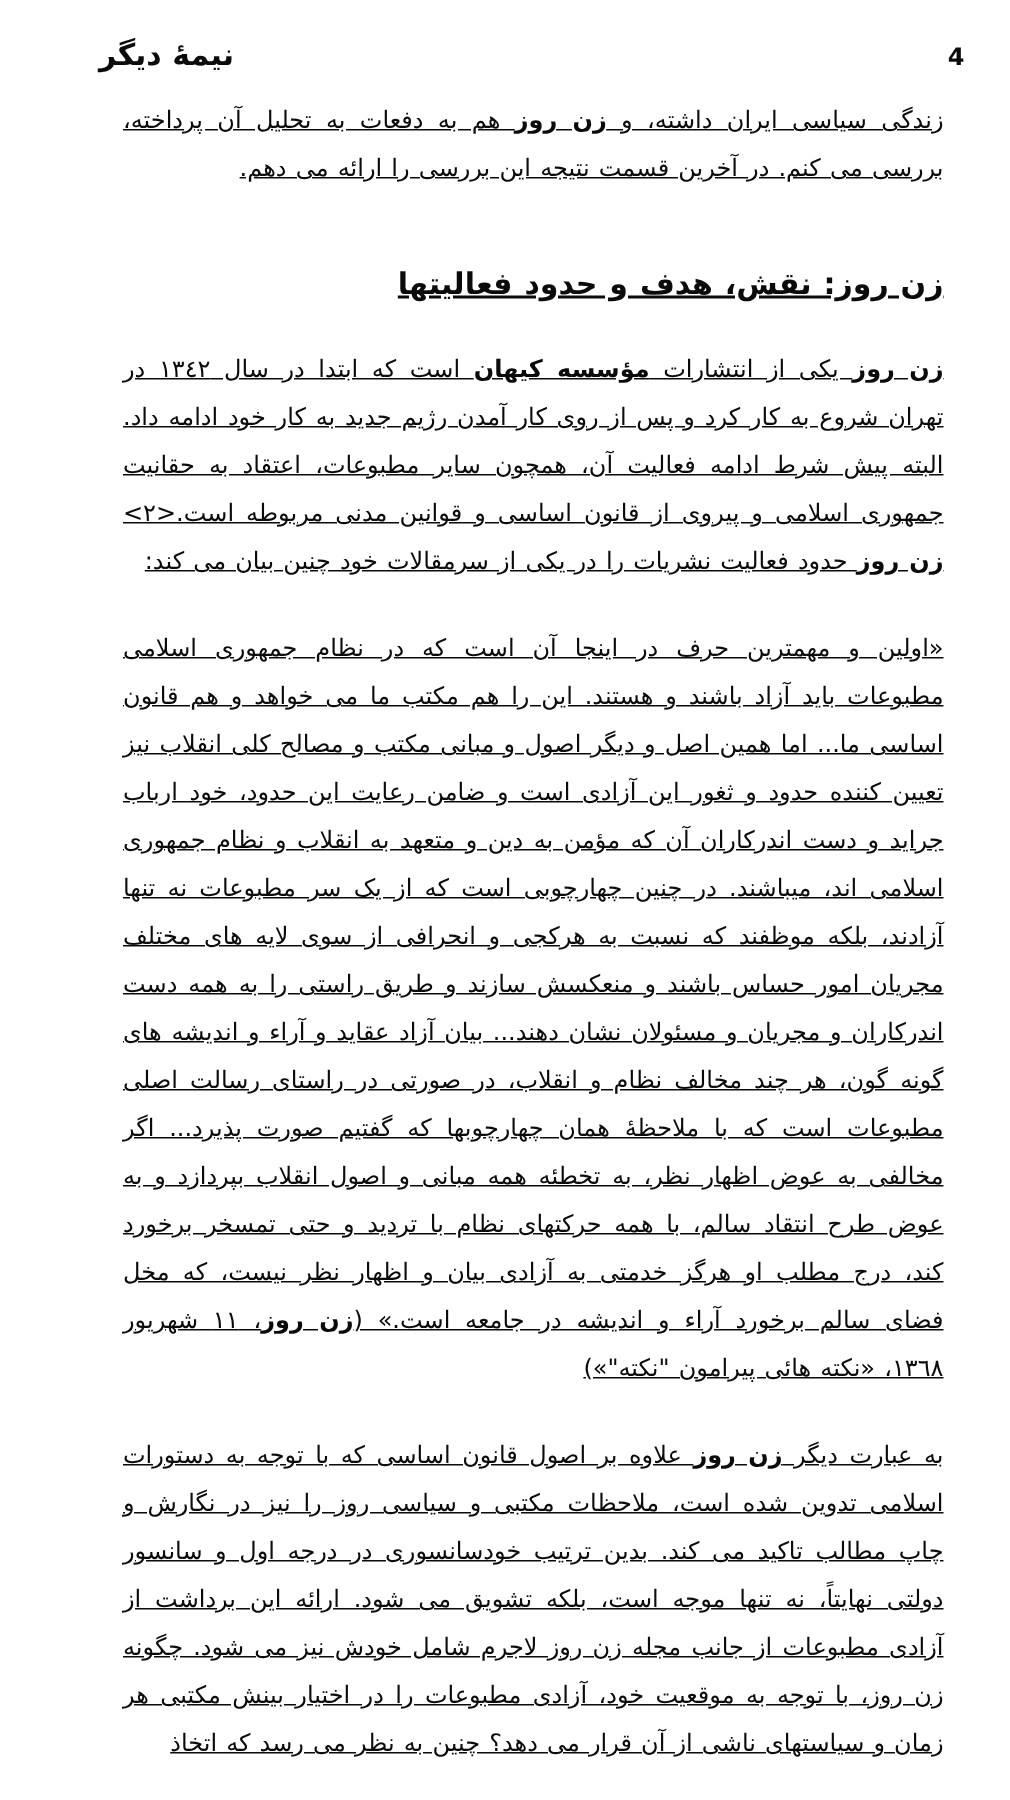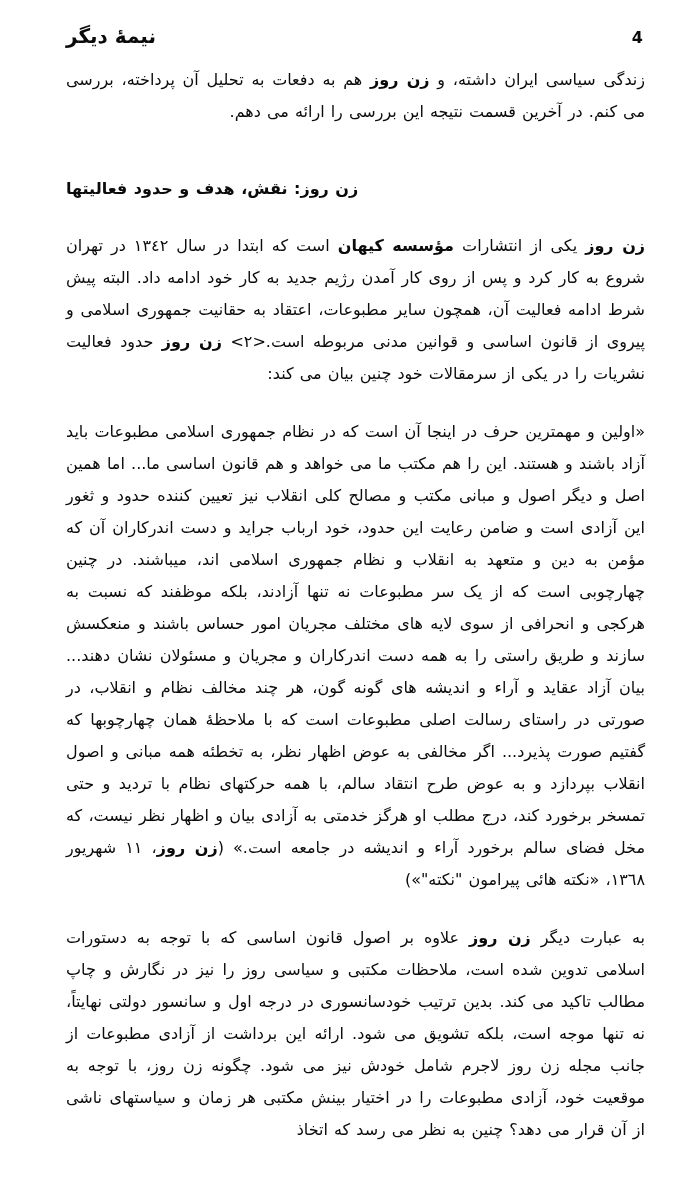--- a/index.html
+++ b/index.html
@@ -23,32 +23,33 @@
     font-size: 16px;
     font-weight: bold;
     letter-spacing: 2px;
   }
   .book-title {
     font-size: 20px;
     font-weight: bold;
   }
   .content { margin-top: 16px; }
   .para {
-    margin: 0;
+    margin: 16px;
     font-size: 16px;
     line-height: 32px;
     text-align: justify;
     word-spacing: 1px;
+    text-decoration: underline;
   }
   .para b { font-weight: bold; }
   .intro { margin-top: 12px; }
   .heading {
     margin-top: 46px;
-    text-align: left;
-    font-size: 16px;
+    text-align: right;
+    font-size: 20px;
     line-height: 30px;
   }
   .body-after-heading { margin-top: 26px; }
   .quote { margin-top: 26px; }
   .analysis { margin-top: 26px; }
 </style>
 </head>
 <body style="background: rgb(255, 255, 255); color: rgb(11, 11, 11);">
 
 <div class="page">

